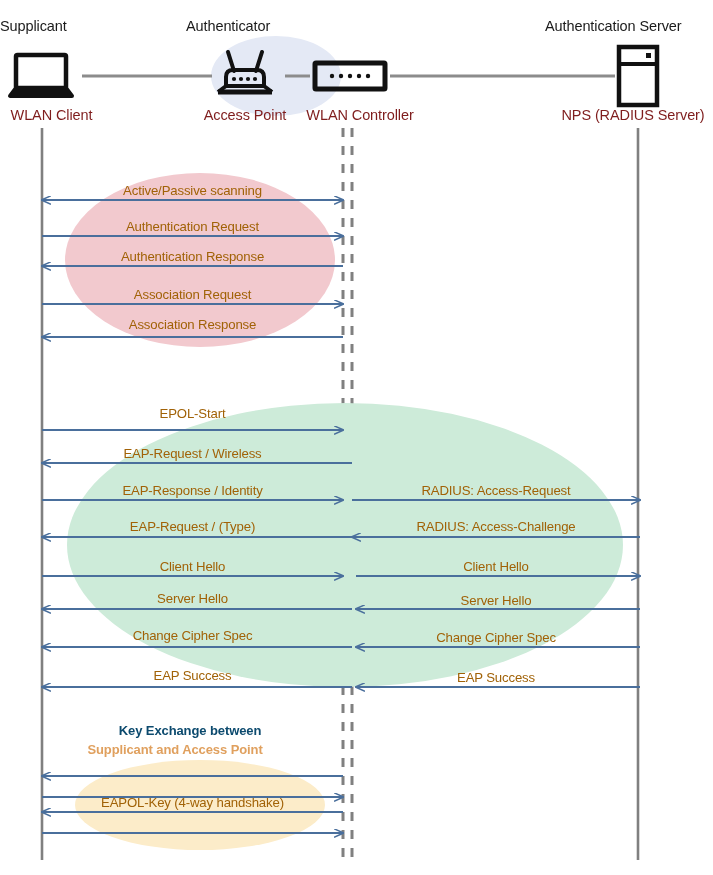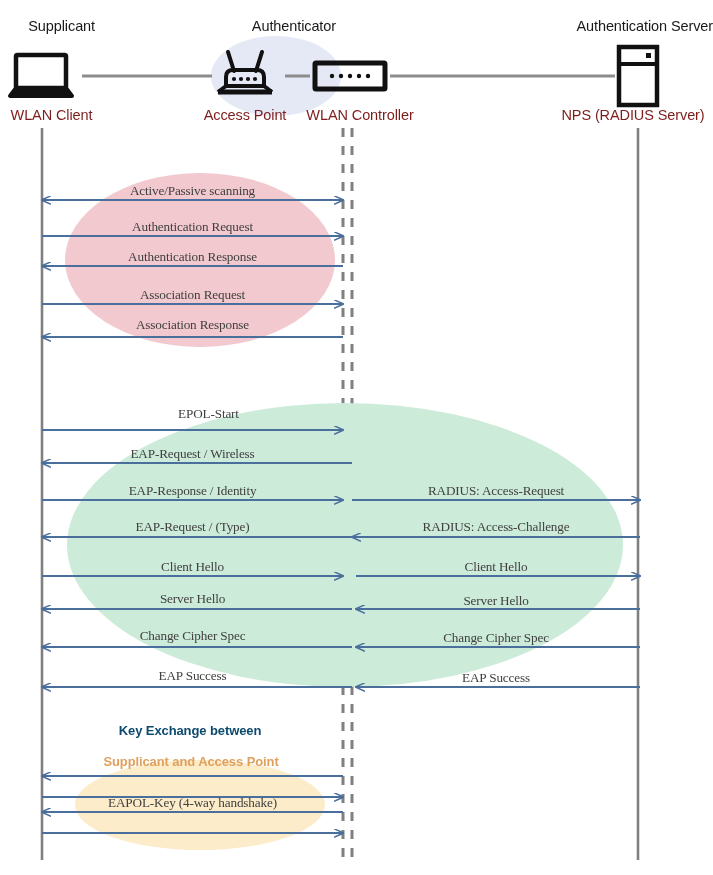--- a/index.html
+++ b/index.html
@@ -24,21 +24,21 @@
     left: 0;
     top: 0;
     width: 713px;
     height: 875px;
   }
   .actor-title {
     position: absolute;
     font-size: 14.5px;
     color: #1a1a1a;
     white-space: nowrap;
-    text-align: right;
+    text-align: left;
     letter-spacing: -0.1px;
   }
   .actor-sublabel {
     position: absolute;
     font-size: 14.5px;
     color: #7f1d1d;
     white-space: nowrap;
     text-align: center;
     letter-spacing: -0.1px;
   }
@@ -47,25 +47,24 @@
     font-size: 13px;
     font-weight: 600;
     white-space: nowrap;
     text-align: center;
     line-height: 19px;
     letter-spacing: -0.1px;
   }
   .msg-label {
     position: absolute;
     font-size: 13.2px;
-    color: #404040;
+    color: #a16207;
     white-space: nowrap;
     text-align: center;
     letter-spacing: -0.15px;
-    font-family: Liberation Serif, serif;
   }
 </style>
 </head>
 <body>
 
 <div id="diagram-root">
 
   <svg id="diagram-svg" viewBox="0 0 713 875">
     <defs>
       <marker id="ah-r" markerWidth="10" markerHeight="9" refX="9" refY="4.5" orient="auto" markerUnits="userSpaceOnUse">
@@ -161,29 +160,29 @@
   <div class="actor-sublabel" style="left:186px; top:107px; width:118px;">Access Point</div>
 
   <div class="actor-sublabel" style="left:295px; top:107px; width:130px;">WLAN Controller</div>
 
   <div class="actor-title" style="left:545px; top:18px; width:168px;">Authentication Server</div>
   <div class="actor-sublabel" style="left:545px; top:107px; width:176px;">NPS (RADIUS Server)</div>
 
 
 
   <div class="phase-label" style="left:92px; top:721px; width:196px; color:#0c4a6e;">Key Exchange between</div>
-  <div class="phase-label" style="left:93px; top:740px; width:196px; color:#e0a05e;margin-top:12px;">Supplicant and Access Point</div>
+  <div class="phase-label" style="left:77px; top:740px; width:196px; color:#e0a05e;">Supplicant and Access Point</div>
 
   <div class="msg-label" style="left:42px; top:183px; width:301px;">Active/Passive scanning</div>
   <div class="msg-label" style="left:42px; top:219px; width:301px;">Authentication Request</div>
   <div class="msg-label" style="left:42px; top:287px; width:301px;">Association Request</div>
   <div class="msg-label" style="left:42px; top:249px; width:301px;">Authentication Response</div>
   <div class="msg-label" style="left:42px; top:317px; width:301px;">Association Response</div>
 
-  <div class="msg-label" style="left:58px; top:406px; width:301px;">EPOL-Start</div>
+  <div class="msg-label" style="left:42px; top:406px; width:301px;">EPOL-Start</div>
   <div class="msg-label" style="left:42px; top:446px; width:301px;">EAP-Request / Wireless</div>
   <div class="msg-label" style="left:42px; top:483px; width:301px;">EAP-Response / Identity</div>
   <div class="msg-label" style="left:352px; top:483px; width:288px;">RADIUS: Access-Request</div>
   <div class="msg-label" style="left:42px; top:519px; width:301px;">EAP-Request / (Type)</div>
   <div class="msg-label" style="left:352px; top:519px; width:288px;">RADIUS: Access-Challenge</div>
   <div class="msg-label" style="left:42px; top:559px; width:301px;">Client Hello</div>
   <div class="msg-label" style="left:352px; top:559px; width:288px;">Client Hello</div>
   <div class="msg-label" style="left:42px; top:591px; width:301px;">Server Hello</div>
   <div class="msg-label" style="left:352px; top:593px; width:288px;">Server Hello</div>
   <div class="msg-label" style="left:42px; top:628px; width:301px;">Change Cipher Spec</div>

